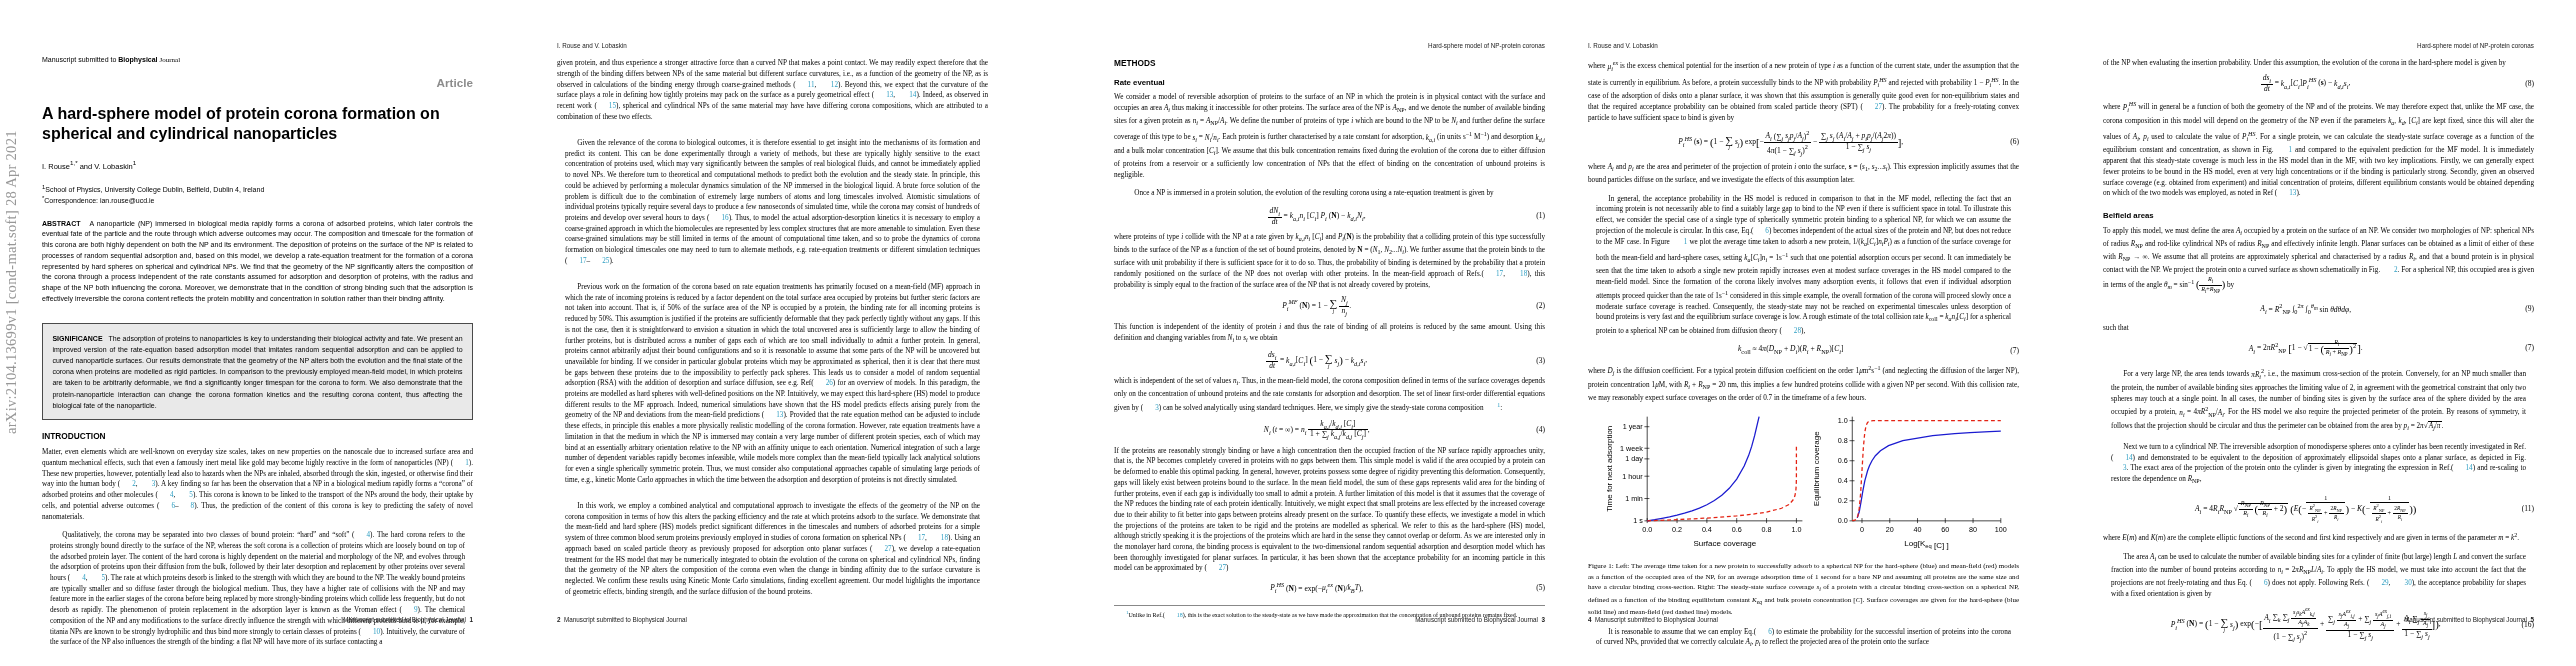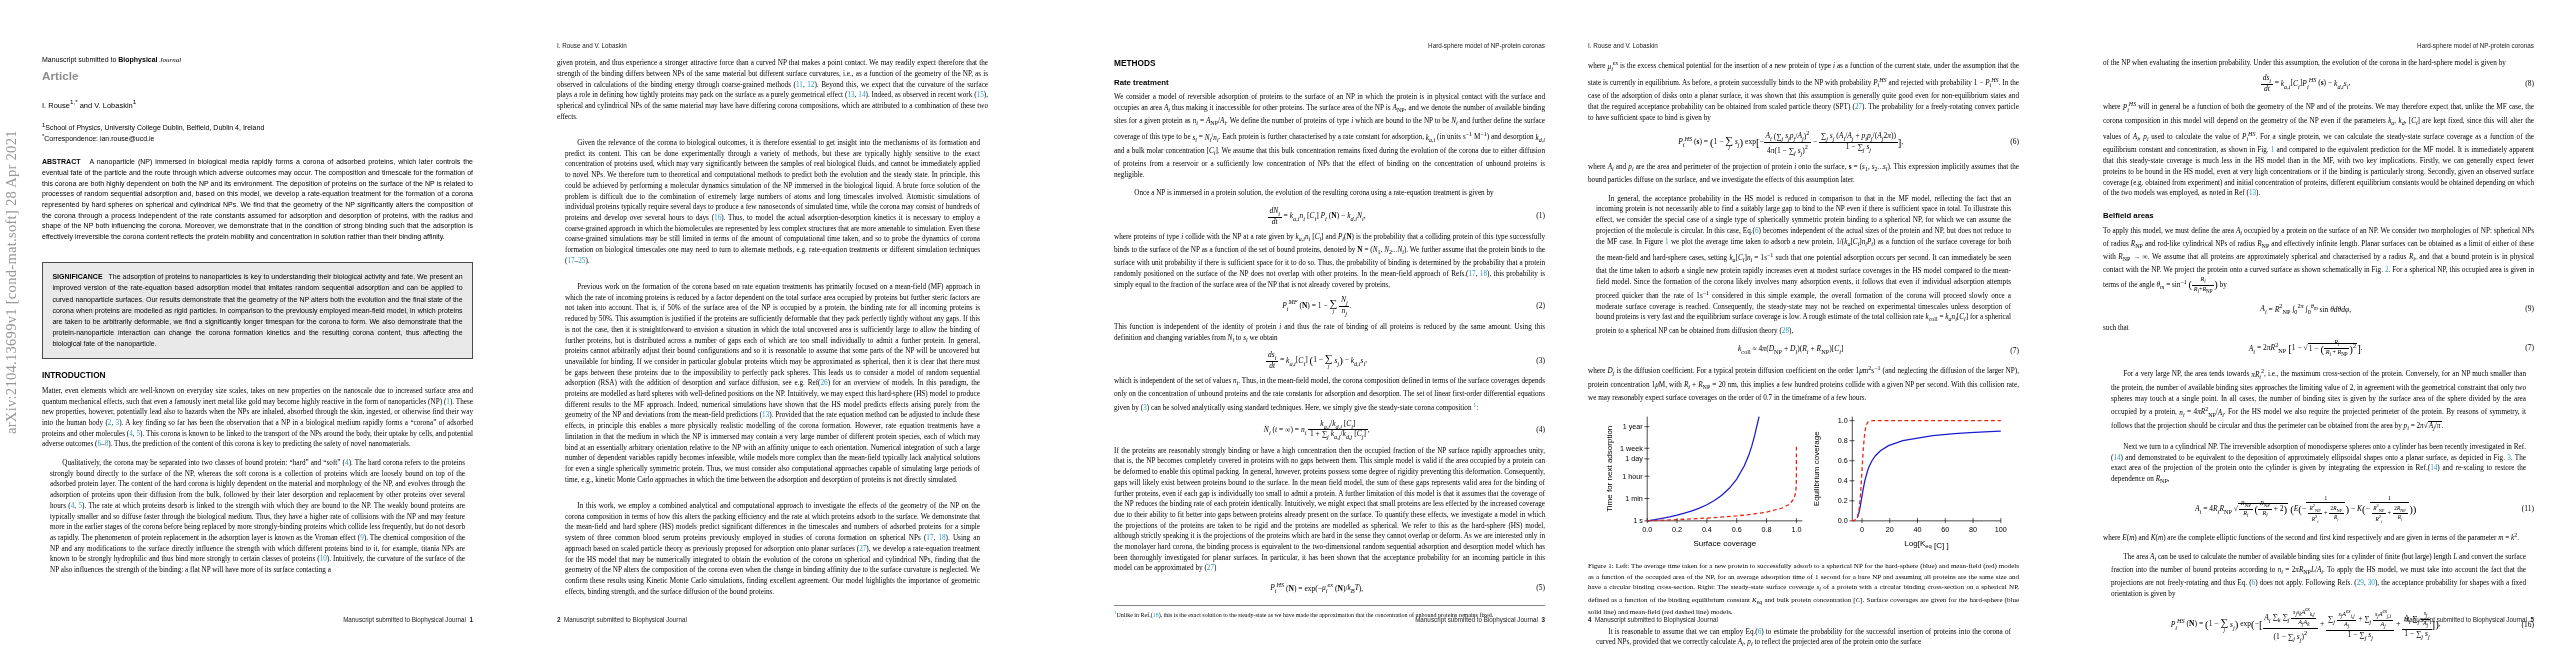--- a/index.html
+++ b/index.html
@@ -10,56 +10,57 @@
   .pfoot{position:absolute;bottom:44px;left:42px;right:42px;font:6.3px "Liberation Sans",sans-serif;color:#1a1a1a;}
   .pfoot.right{text-align:right;}
   .pbody{position:absolute;top:56px;left:42px;width:431px;font:7.2px/10.7px "Liberation Serif",serif;text-align:justify;}
   .p{text-indent:1.7em;margin:8px;}
   .pc{text-indent:0;margin:0;}
   .h1{font:700 8.3px/1.25 "Liberation Sans",sans-serif;margin:11px 0 5.6px 0;text-align:left;}
   .h2{font:700 7.8px/1.25 "Liberation Sans",sans-serif;margin:9px 0 5px 0;text-align:left;}
   .eqrow{display:flex;align-items:center;justify-content:center;margin:5.6px 0;font-size:7.5px;text-align:center;}
   .eq{flex:1;text-align:center;}
   .eqnum{width:25.6px;text-align:right;}
-  a.ref{color:#2e9ec2;text-decoration:none;cursor:pointer;}
+  a.ref{color:#2e9ec2;text-decoration:none;cursor:pointer;padding-left:12px;}
   .fr{display:inline-block;vertical-align:middle;text-align:center;line-height:1.15;}
   .fr .nu{display:block;padding:0 1.7px;border-bottom:0.6px solid #000;}
   .fr .de{display:block;padding:0 1.7px;}
   .fr.small{font-size:6.1px;}
   .fr.tiny{font-size:5.3px;}
   .sum{display:inline-flex;flex-direction:column;align-items:center;vertical-align:middle;line-height:.85;}
   .sum .sig{font-size:1.45em;line-height:.9;}
   .sum .lim{font-size:.7em;}
   .big{font-size:1.45em;vertical-align:middle;}
   .sqrt .rad{border-top:0.6px solid #000;padding:0 1.1px;}
   .caption{font-size:7px;line-height:10.3px;margin-top:4.4px;}
   .footnote{font-size:6px;line-height:8.7px;border-top:0.6px solid #888;margin-top:9px;padding-top:2.8px;text-align:justify;}
   .figwrap{margin:6.7px 0 2.2px 0;text-align:center;}
   
   .journal-line{font:7px "Liberation Sans",sans-serif;text-align:left;}
-  .journal-line .jser{font-family:"Liberation Serif",serif;font-style:italic;}
-  .article-label{font:700 11.7px "Liberation Sans",sans-serif;color:#8c8c8c;margin-top:5px;text-align:left;}
+  .journal-line .jser{font-family:"Liberation Serif",serif;}
+  .article-label{font:700 11.7px "Liberation Sans",sans-serif;color:#8c8c8c;margin-top:12px;text-align:right;}
   .title{font:700 16px/20px "Liberation Sans",sans-serif;margin-top:14.5px;text-align:left;}
   .authors{font:7.5px "Liberation Sans",sans-serif;margin-top:15.6px;text-align:left;}
   .affiliation{font:7px "Liberation Sans",sans-serif;margin-top:13.3px;text-align:left;}
   .correspondence{font:7px "Liberation Sans",sans-serif;margin-top:1.7px;text-align:left;}
   .abstract{font:7px/10.7px "Liberation Sans",sans-serif;margin-top:14.5px;text-align:justify;}
   .sigbox{font:7px/11.2px "Liberation Sans",sans-serif;margin-top:19px;background:#e9e9e9;border:0.6px solid #4a4a4a;padding:8.3px 9.4px;text-align:justify;}
   .arxiv-mark{position:absolute;left:3.3px;top:93px;height:379px;width:25.6px;writing-mode:vertical-rl;transform:rotate(180deg);font:14.5px "Liberation Serif",serif;color:#979797;text-align:center;letter-spacing:0.3px;white-space:nowrap;}
   svg text{font-family:"Liberation Sans",sans-serif;}
 </style>
 </head>
 <body>
 
 <div id="canvas">
   <div id="doc">
       <section class="page" style="left: 0px;">
         <div class="pbody">
           <div class="journal-line">Manuscript submitted to <b>Biophysical</b> <span class="jser">Journal</span></div>
           <div class="article-label">Article</div>
+          <div class="title">A hard-sphere model of protein corona formation on spherical and cylindrical nanoparticles</div>
           <div class="authors">I. Rouse<sup>1,*</sup> and V. Lobaskin<sup>1</sup></div>
           <div class="affiliation"><sup>1</sup>School of Physics, University College Dublin, Belfield, Dublin 4, Ireland</div>
           <div class="correspondence"><sup>*</sup>Correspondence: ian.rouse@ucd.ie</div>
           <div class="abstract"><b>ABSTRACT</b>&nbsp;&nbsp;&nbsp;A nanoparticle (NP) immersed in biological media rapidly forms a corona of adsorbed proteins, which later controls the eventual fate of the particle and the route through which adverse outcomes may occur. The composition and timescale for the formation of this corona are both highly dependent on both the NP and its environment. The deposition of proteins on the surface of the NP is related to processes of random sequential adsorption and, based on this model, we develop a rate-equation treatment for the formation of a corona represented by hard spheres on spherical and cylindrical NPs. We find that the geometry of the NP significantly alters the composition of the corona through a process independent of the rate constants assumed for adsorption and desorption of proteins, with the radius and shape of the NP both influencing the corona. Moreover, we demonstrate that in the condition of strong binding such that the adsorption is effectively irreversible the corona content reflects the protein mobility and concentration in solution rather than their binding affinity.</div>
           <div class="sigbox"><b>SIGNIFICANCE</b>&nbsp;&nbsp;&nbsp;The adsorption of proteins to nanoparticles is key to understanding their biological activity and fate. We present an improved version of the rate-equation based adsorption model that imitates random sequential adsorption and can be applied to curved nanoparticle surfaces. Our results demonstrate that the geometry of the NP alters both the evolution and the final state of the corona when proteins are modelled as rigid particles. In comparison to the previously employed mean-field model, in which proteins are taken to be arbitrarily deformable, we find a significantly longer timespan for the corona to form. We also demonstrate that the protein-nanoparticle interaction can change the corona formation kinetics and the resulting corona content, thus affecting the biological fate of the nanoparticle.</div>
           <div class="h1" style="">INTRODUCTION</div>
           <div class="pc" style="margin-top: 3.3px;">Matter, even elements which are well-known on everyday size scales, takes on new properties on the nanoscale due to increased surface area and quantum mechanical effects, such that even a famously inert metal like gold may become highly reactive in the form of nanoparticles (NP) (<a class="ref">1</a>). These new properties, however, potentially lead also to hazards when the NPs are inhaled, absorbed through the skin, ingested, or otherwise find their way into the human body (<a class="ref">2</a>, <a class="ref">3</a>). A key finding so far has been the observation that a NP in a biological medium rapidly forms a “corona” of adsorbed proteins and other molecules (<a class="ref">4</a>, <a class="ref">5</a>). This corona is known to be linked to the transport of the NPs around the body, their uptake by cells, and potential adverse outcomes (<a class="ref">6</a>–<a class="ref">8</a>). Thus, the prediction of the content of this corona is key to predicting the safety of novel nanomaterials.</div>
           <div class="p">Qualitatively, the corona may be separated into two classes of bound protein: “hard” and “soft” (<a class="ref">4</a>). The hard corona refers to the proteins strongly bound directly to the surface of the NP, whereas the soft corona is a collection of proteins which are loosely bound on top of the adsorbed protein layer. The content of the hard corona is highly dependent on the material and morphology of the NP, and evolves through the adsorption of proteins upon their diffusion from the bulk, followed by their later desorption and replacement by other proteins over several hours (<a class="ref">4</a>, <a class="ref">5</a>). The rate at which proteins desorb is linked to the strength with which they are bound to the NP. The weakly bound proteins are typically smaller and so diffuse faster through the biological medium. Thus, they have a higher rate of collisions with the NP and may feature more in the earlier stages of the corona before being replaced by more strongly-binding proteins which collide less frequently, but do not desorb as rapidly. The phenomenon of protein replacement in the adsorption layer is known as the Vroman effect (<a class="ref">9</a>). The chemical composition of the NP and any modifications to the surface directly influence the strength with which different proteins bind to it, for example, titania NPs are known to be strongly hydrophilic and thus bind more strongly to certain classes of proteins (<a class="ref">10</a>). Intuitively, the curvature of the surface of the NP also influences the strength of the binding: a flat NP will have more of its surface contacting a</div>
         </div>
         <div class="pfoot right">Manuscript submitted to Biophysical Journal&nbsp;&nbsp;<b>1</b></div>
@@ -71,21 +72,21 @@
           <div class="p" style="margin-top: 15.6px;">Given the relevance of the corona to biological outcomes, it is therefore essential to get insight into the mechanisms of its formation and predict its content. This can be done experimentally through a variety of methods, but these are typically highly sensitive to the exact concentration of proteins used, which may vary significantly between the samples of real biological fluids, and cannot be immediately applied to novel NPs. We therefore turn to theoretical and computational methods to predict both the evolution and the steady state. In principle, this could be achieved by performing a molecular dynamics simulation of the NP immersed in the biological liquid. A brute force solution of the problem is difficult due to the combination of extremely large numbers of atoms and long timescales involved. Atomistic simulations of individual proteins typically require several days to produce a few nanoseconds of simulated time, while the corona may consist of hundreds of proteins and develop over several hours to days (<a class="ref">16</a>). Thus, to model the actual adsorption-desorption kinetics it is necessary to employ a coarse-grained approach in which the biomolecules are represented by less complex structures that are more amenable to simulation. Even these coarse-grained simulations may be still limited in terms of the amount of computational time taken, and so to probe the dynamics of corona formation on biological timescales one may need to turn to alternate methods, e.g. rate-equation treatments or different simulation techniques (<a class="ref">17</a>–<a class="ref">25</a>).</div>
           <div class="p" style="margin-top: 15.6px;">Previous work on the formation of the corona based on rate equation treatments has primarily focused on a mean-field (MF) approach in which the rate of incoming proteins is reduced by a factor dependent on the total surface area occupied by proteins but further steric factors are not taken into account. That is, if 50% of the surface area of the NP is occupied by a protein, the binding rate for all incoming proteins is reduced by 50%. This assumption is justified if the proteins are sufficiently deformable that they pack perfectly tightly without any gaps. If this is not the case, then it is straightforward to envision a situation in which the total uncovered area is sufficiently large to allow the binding of further proteins, but is distributed across a number of gaps each of which are too small individually to admit a further protein. In general, proteins cannot arbitrarily adjust their bound configurations and so it is reasonable to assume that some parts of the NP will be uncovered but unavailable for binding. If we consider in particular globular proteins which may be approximated as spherical, then it is clear that there must be gaps between these proteins due to the impossibility to perfectly pack spheres. This leads us to consider a model of random sequential adsorption (RSA) with the addition of desorption and surface diffusion, see e.g. Ref(<a class="ref">26</a>) for an overview of models. In this paradigm, the proteins are modelled as hard spheres with well-defined positions on the NP. Intuitively, we may expect this hard-sphere (HS) model to produce different results to the MF approach. Indeed, numerical simulations have shown that the HS model predicts effects arising purely from the geometry of the NP and deviations from the mean-field predictions (<a class="ref">13</a>). Provided that the rate equation method can be adjusted to include these effects, in principle this enables a more physically realistic modelling of the corona formation. However, rate equation treatments have a limitation in that the medium in which the NP is immersed may contain a very large number of different protein species, each of which may bind at an essentially arbitrary orientation relative to the NP with an affinity unique to each orientation. Numerical integration of such a large number of dependent variables rapidly becomes infeasible, while models more complex than the mean-field typically lack analytical solutions for even a single spherically symmetric protein. Thus, we must consider also computational approaches capable of simulating large periods of time, e.g., kinetic Monte Carlo approaches in which the time between the adsorption and desorption of proteins is not directly simulated.</div>
           <div class="p" style="margin-top: 15.6px;">In this work, we employ a combined analytical and computational approach to investigate the effects of the geometry of the NP on the corona composition in terms of how this alters the packing efficiency and the rate at which proteins adsorb to the surface. We demonstrate that the mean-field and hard sphere (HS) models predict significant differences in the timescales and numbers of adsorbed proteins for a simple system of three common blood serum proteins previously employed in studies of corona formation on spherical NPs (<a class="ref">17</a>, <a class="ref">18</a>). Using an approach based on scaled particle theory as previously proposed for adsorption onto planar surfaces (<a class="ref">27</a>), we develop a rate-equation treatment for the HS model that may be numerically integrated to obtain the evolution of the corona on spherical and cylindrical NPs, finding that the geometry of the NP alters the composition of the corona even when the change in binding affinity due to the surface curvature is neglected. We confirm these results using Kinetic Monte Carlo simulations, finding excellent agreement. Our model highlights the importance of geometric effects, binding strength, and the surface diffusion of the bound proteins.</div>
         </div>
         <div class="pfoot left"><b>2</b>&nbsp;&nbsp;Manuscript submitted to Biophysical Journal</div>
       </section>
       <section class="page" style="left: 1072px;">
         <div class="runhead right">Hard-sphere model of NP-protein coronas</div>
         <div class="pbody">
           <div class="h1" style="margin-top: 2.2px;">METHODS</div>
-          <div class="h2">Rate treatment</div>
+          <div class="h2">Rate eventual</div>
           <div class="pc">We consider a model of reversible adsorption of proteins to the surface of an NP in which the protein is in physical contact with the surface and occupies an area <i>A<sub>i</sub></i> thus making it inaccessible for other proteins. The surface area of the NP is <i>A</i><sub>NP</sub>, and we denote the number of available binding sites for a given protein as <i>n<sub>i</sub></i> = <i>A</i><sub>NP</sub>/<i>A<sub>i</sub></i>. We define the number of proteins of type <i>i</i> which are bound to the NP to be <i>N<sub>i</sub></i> and further define the surface coverage of this type to be <i>s<sub>i</sub></i> = <i>N<sub>i</sub></i>/<i>n<sub>i</sub></i>. Each protein is further characterised by a rate constant for adsorption, <i>k<sub>a,i</sub></i> (in units s<sup>−1</sup> M<sup>−1</sup>) and desorption <i>k<sub>d,i</sub></i> and a bulk molar concentration [<i>C<sub>i</sub></i>]. We assume that this bulk concentration remains fixed during the evolution of the corona due to either diffusion of proteins from a reservoir or a sufficiently low concentration of NPs that the effect of binding on the concentration of unbound proteins is negligible.</div>
           <div class="p">Once a NP is immersed in a protein solution, the evolution of the resulting corona using a rate-equation treatment is given by</div>
           <div class="eqrow">
             <span class="eq"><span class="fr"><span class="nu"><i>dN<sub>i</sub></i></span><span class="de"><i>dt</i></span></span> = <i>k<sub>a,i</sub>n<sub>i</sub></i> [<i>C<sub>i</sub></i>] <i>P<sub>i</sub></i> (<b>N</b>) − <i>k<sub>d,i</sub>N<sub>i</sub></i>,</span>
             <span class="eqnum">(1)</span>
           </div>
           <div class="pc">where proteins of type <i>i</i> collide with the NP at a rate given by <i>k<sub>a,i</sub>n<sub>i</sub></i> [<i>C<sub>i</sub></i>] and <i>P<sub>i</sub></i>(<b>N</b>) is the probability that a colliding protein of this type successfully binds to the surface of the NP as a function of the set of bound proteins, denoted by <b>N</b> = (<i>N</i><sub>1</sub>, <i>N</i><sub>2</sub>...<i>N<sub>i</sub></i>). We further assume that the protein binds to the surface with unit probability if there is sufficient space for it to do so. Thus, the probability of binding is determined by the probability that a protein randomly positioned on the surface of the NP does not overlap with other proteins. In the mean-field approach of Refs.(<a class="ref">17</a>, <a class="ref">18</a>), this probability is simply equal to the fraction of the surface area of the NP that is not already covered by proteins,</div>
           <div class="eqrow">
             <span class="eq"><i>P<sub>i</sub></i><sup><i>MF</i></sup> (<b>N</b>) = 1 − <span class="sum">
                 <span class="sig">∑</span>

